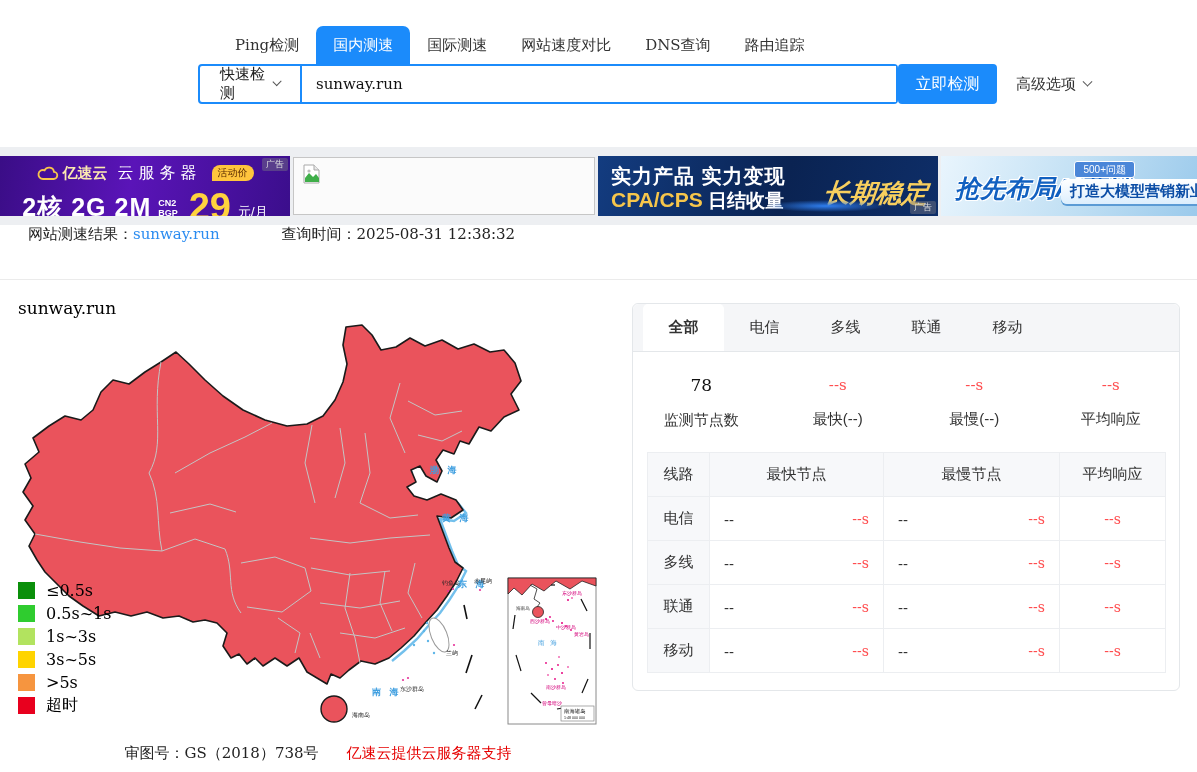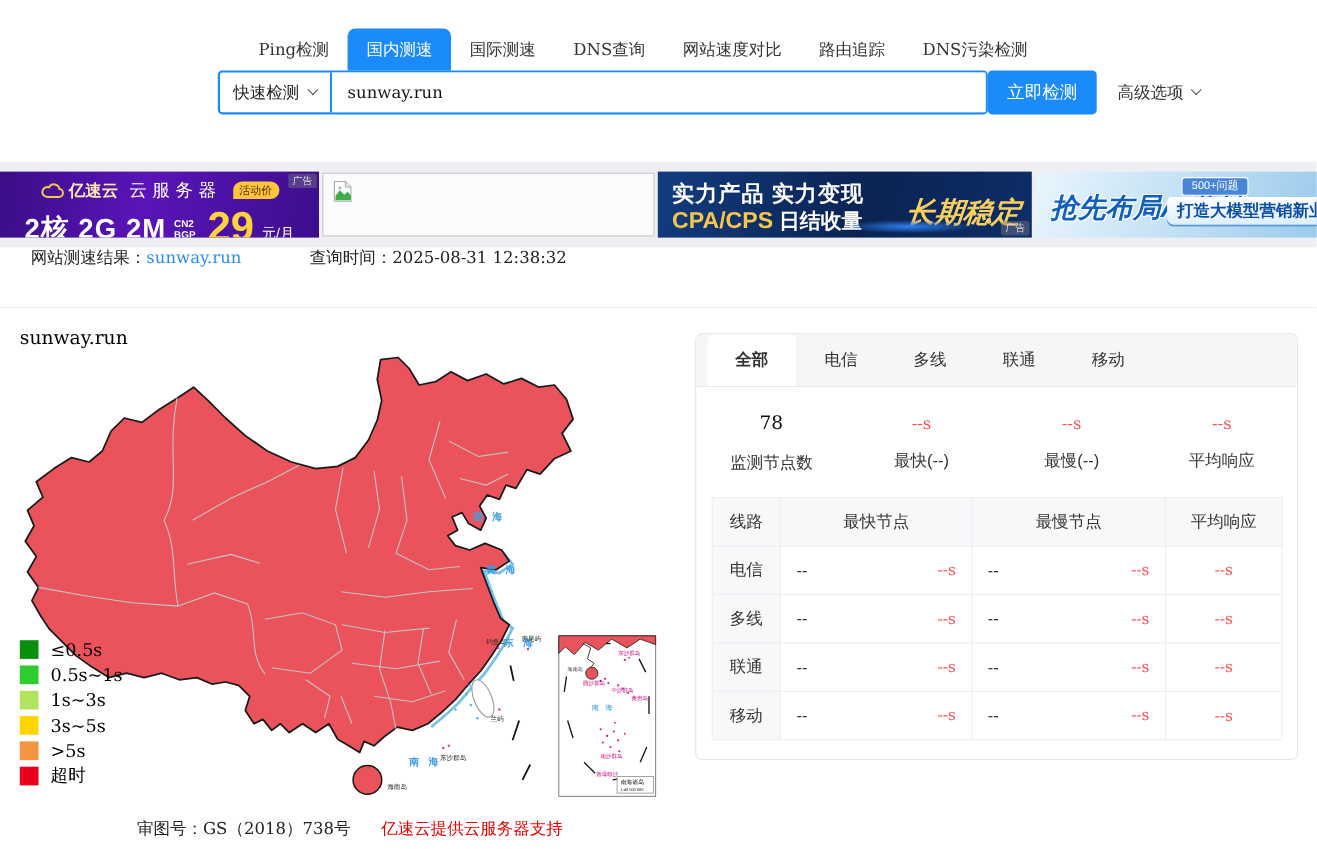--- a/index.html
+++ b/index.html
@@ -7,21 +7,21 @@
 
   
   .top-tabs { position:absolute; left:218px; top:26px; height:38px; display:flex; align-items:stretch; }
   .top-tab { display:flex; align-items:center; padding:0 17px; font-size:15px; color:#333;
              font-family:"DejaVu Serif","Liberation Serif",serif; cursor:pointer; white-space:nowrap; }
   .top-tab.active { background:#1b8bfb; color:#fff; border-radius:7px 7px 0 0; }
 
   
   .search-wrap { position:absolute; left:198px; top:64px; width:700px; height:40px; border:2px solid #1b8bfb;
                  border-radius:4px; background:#fff; display:flex; }
-  .mode-select { width:102px; display:flex; align-items:center; justify-content:space-between; padding:0 12px;
+  .mode-select { width:102px; display:flex; align-items:center; justify-content:space-between; padding:0 20px;
                  border-right:2px solid #1b8bfb; font-size:15px; color:#222; cursor:pointer;
                  font-family:Liberation Sans, sans-serif; }
   .chev { width:7px; height:7px; border-right:1.6px solid #555; border-bottom:1.6px solid #555;
           transform:rotate(45deg) translate(-2px,-2px); display:inline-block; }
   .search-input { flex:1; border:none; outline:none; font-size:15px; padding:0 14px; color:#111;
                   font-family:"DejaVu Serif","Liberation Serif",serif; }
   .submit-btn { position:absolute; left:898px; top:64px; width:99px; height:40px; background:#1b8bfb; color:#fff;
                 border:none; border-radius:4px; font-size:16px; cursor:pointer; }
   .adv-opt { position:absolute; left:1016px; top:75px; font-size:15px; color:#333; display:flex; align-items:center; gap:8px; cursor:pointer; }
 
@@ -107,24 +107,23 @@
                 font-family:"DejaVu Serif","Liberation Serif",serif; font-size:14px; }
   .rt td.avg-cell { text-align:center; color:#ff4d4f; font-family:"DejaVu Serif","Liberation Serif",serif; font-size:14px; }
 </style>
 </head>
 <body>
 
 <div class="top-tabs">
   <div class="top-tab">Ping检测</div>
   <div class="top-tab active">国内测速</div>
   <div class="top-tab">国际测速</div>
+  <div class="top-tab">网站速度对比</div>
   <div class="top-tab">DNS查询</div>
-  <div class="top-tab">网站速度对比</div>
   <div class="top-tab">路由追踪</div>
-  <div class="top-tab">DNS污染检测</div>
 </div>
 
 <div class="search-wrap">
   <div class="mode-select">
     <span>快速检测</span>
     <span class="chev"></span>
   </div>
   <input class="search-input" type="text" value="sunway.run" style="">
 </div>
 <button class="submit-btn">立即检测</button>

